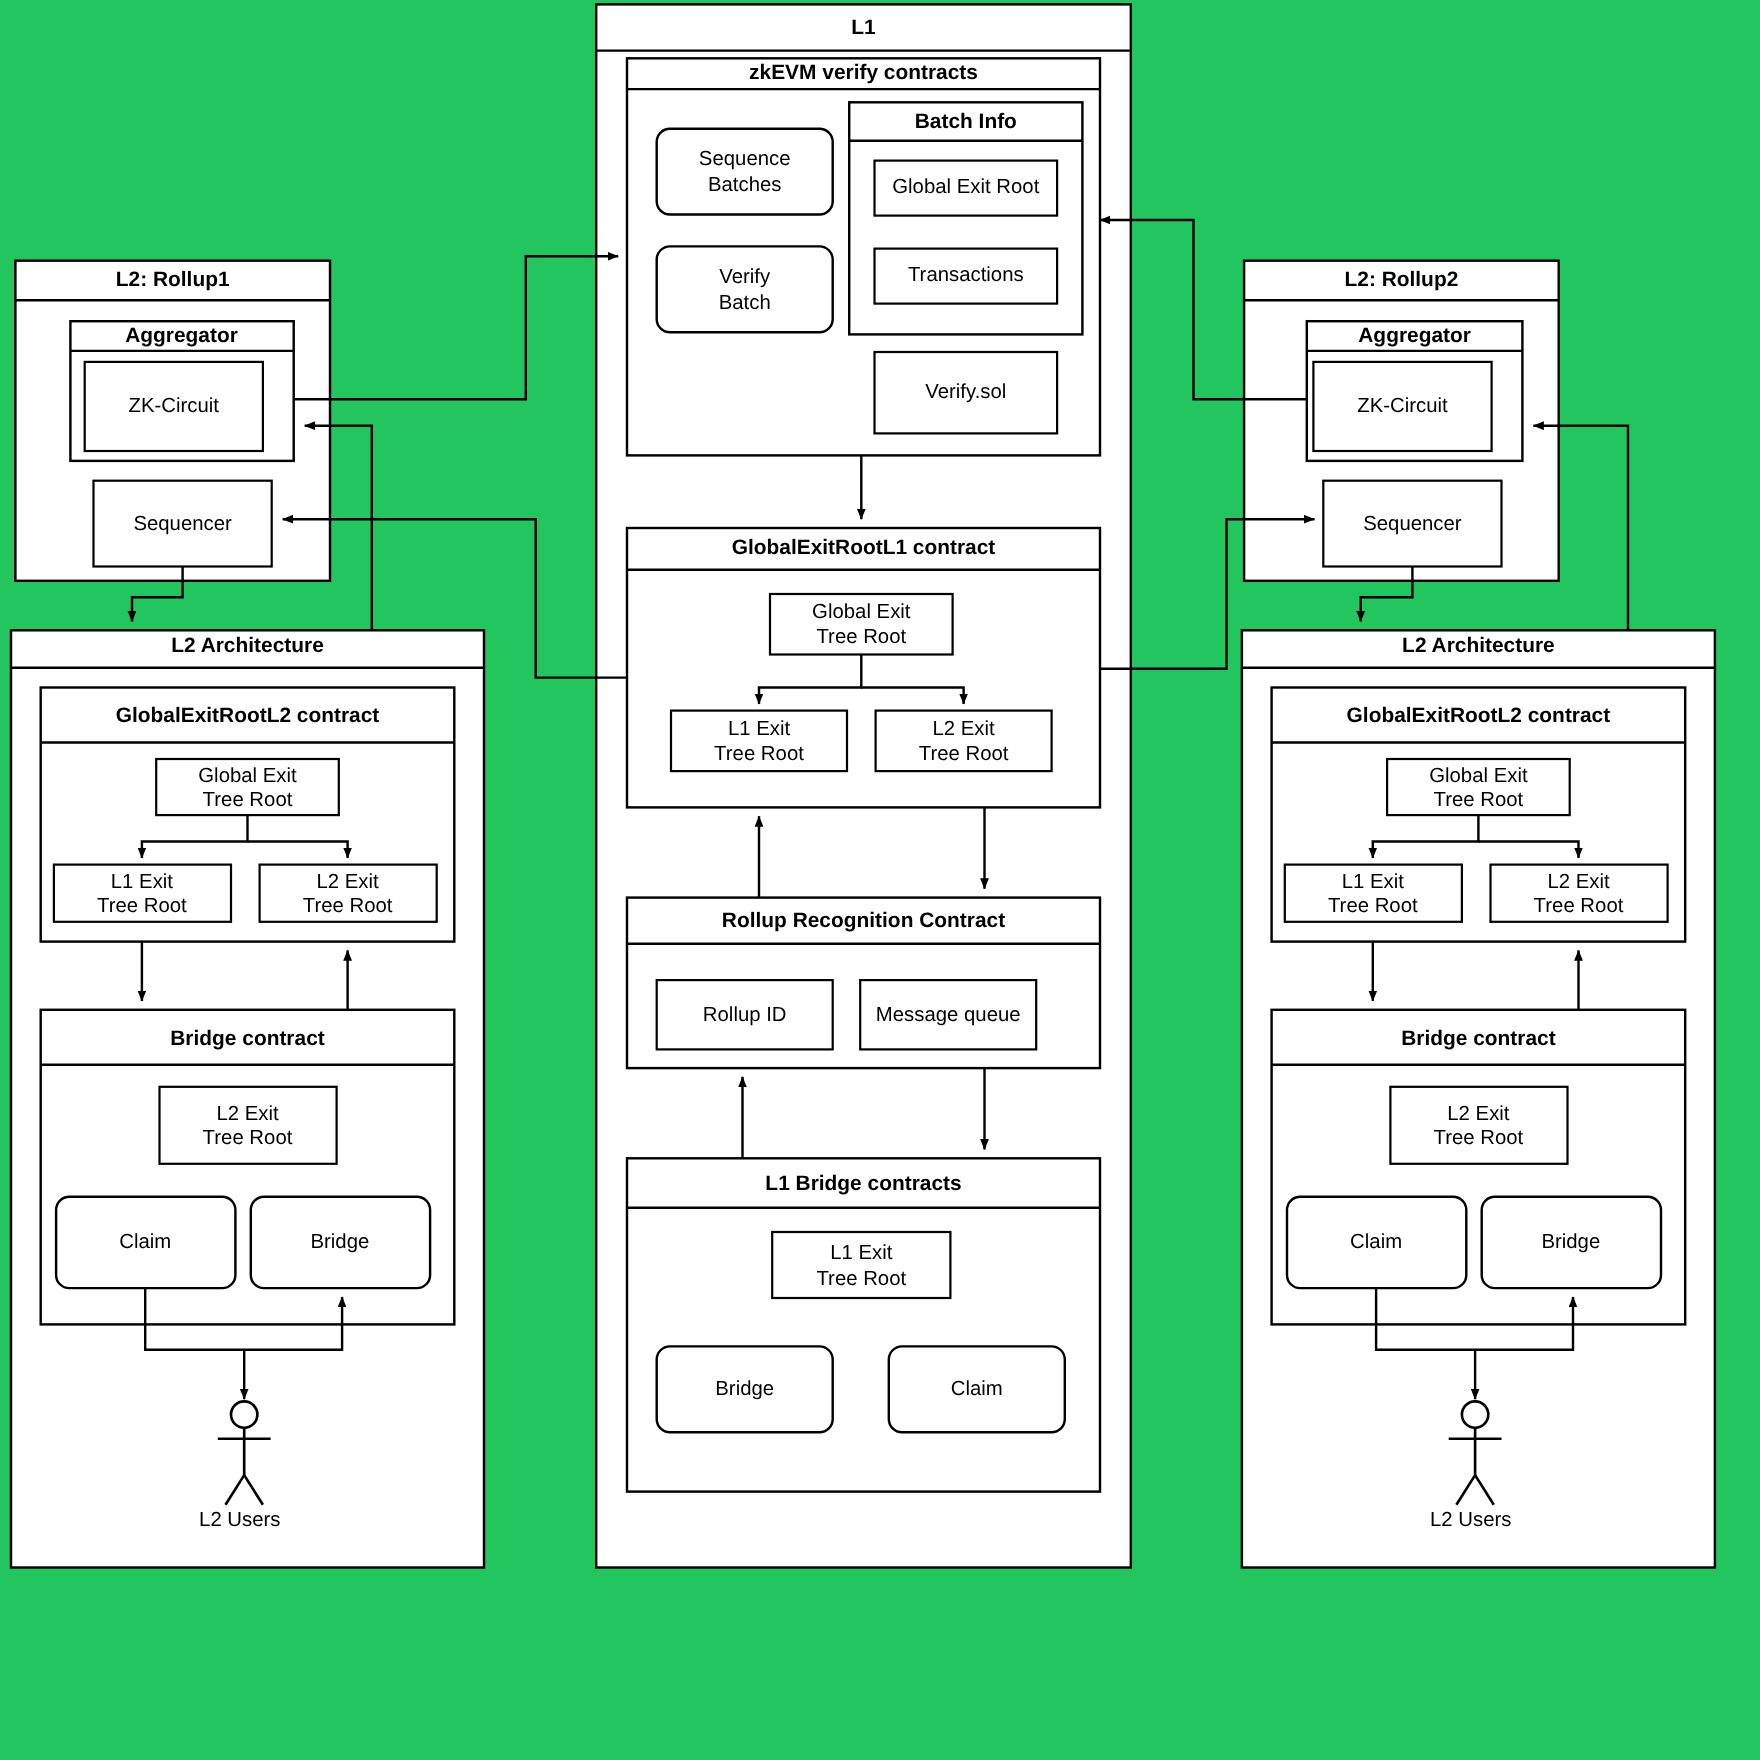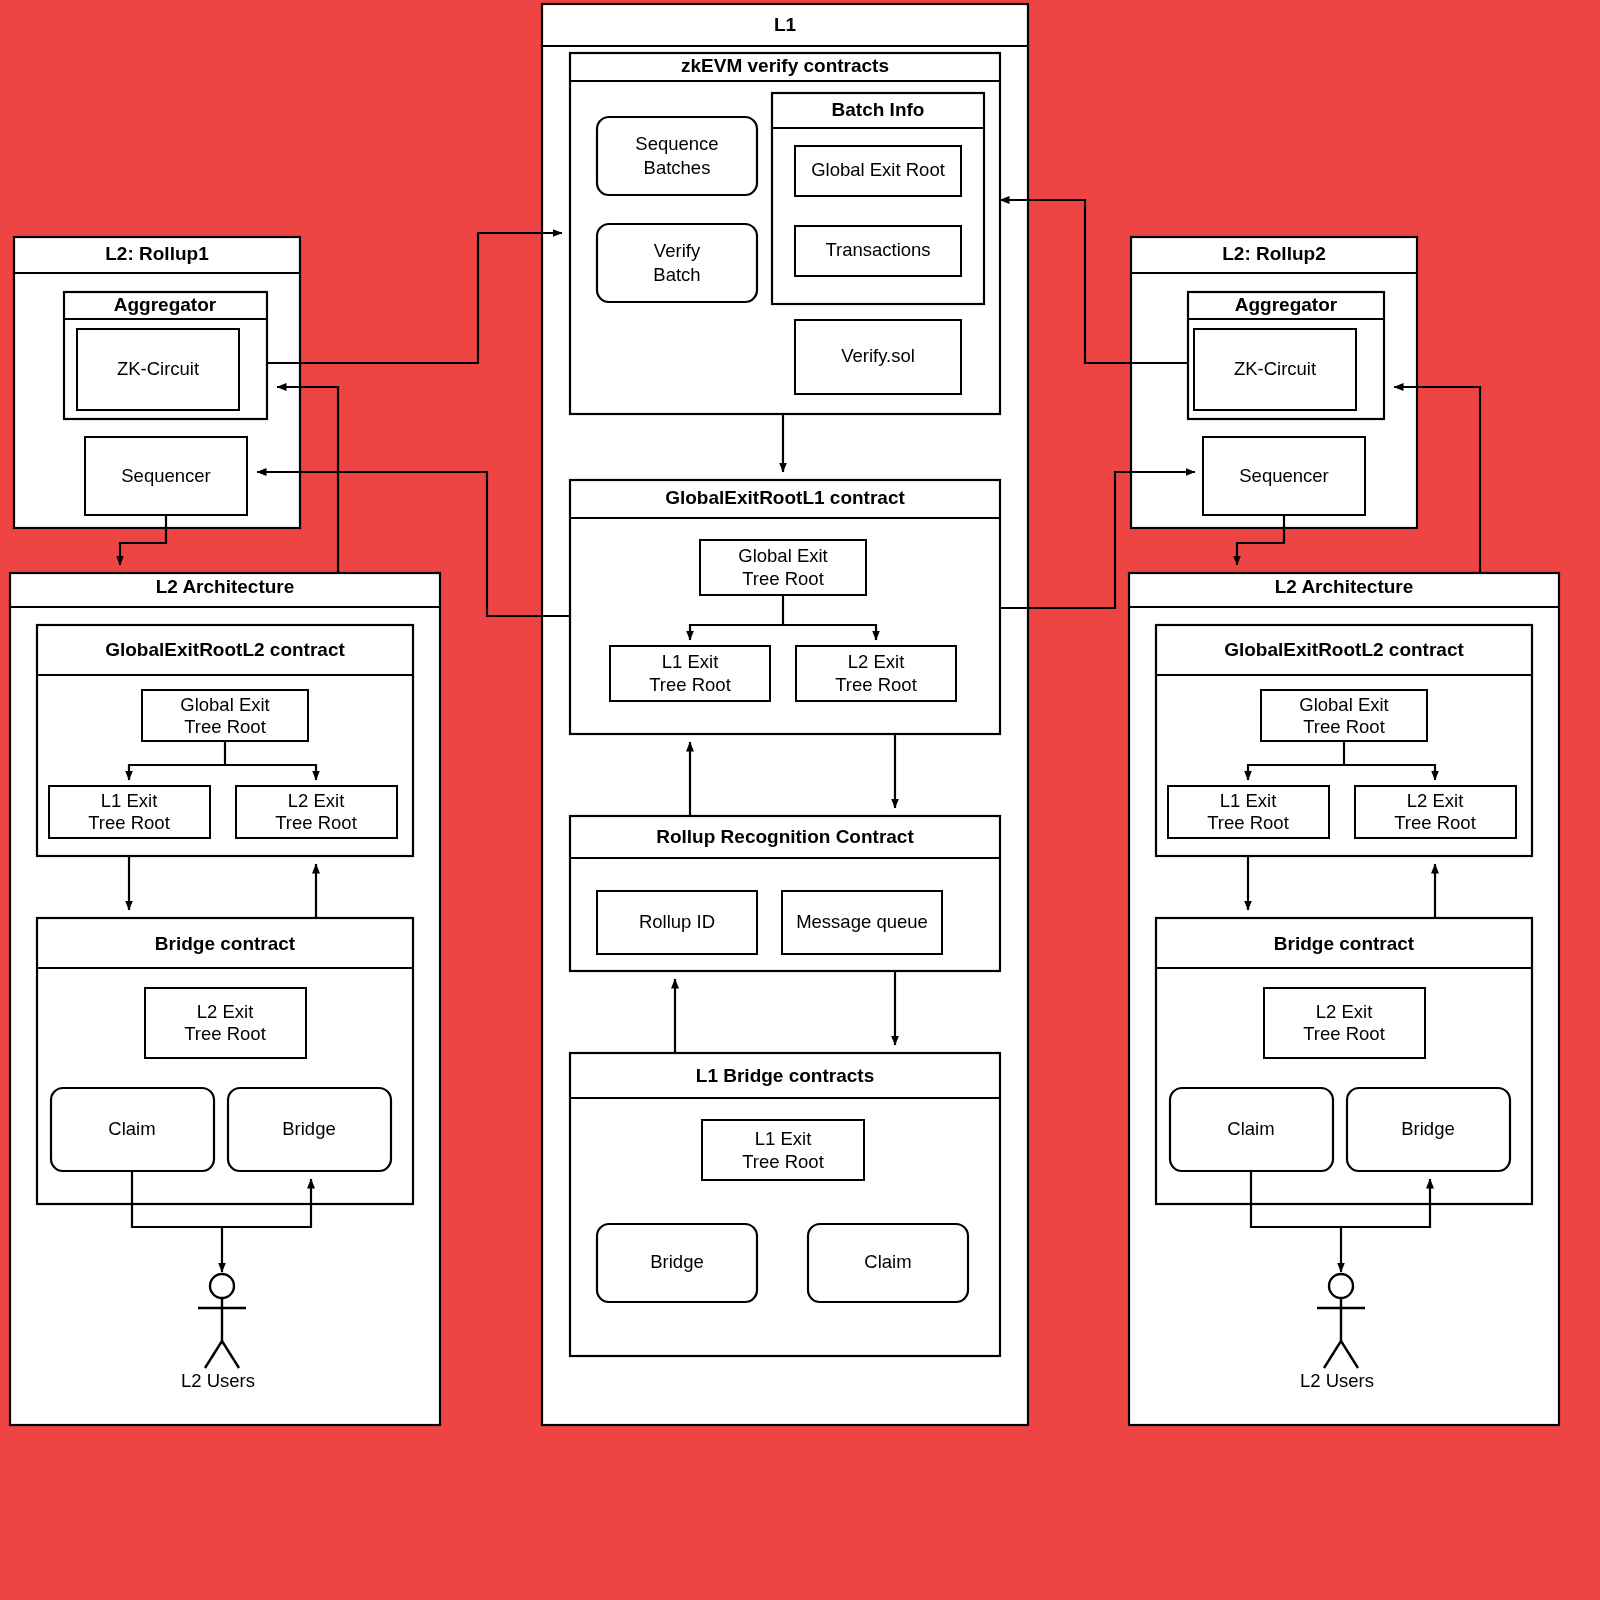--- a/index.html
+++ b/index.html
@@ -4,21 +4,21 @@
 <style>
   html, body {
     margin: 0;
     padding: 0;
     background: #ffffff;
   }
   #stage {
     position: relative;
     width: 1600px;
     height: 1600px;
-    background: #ef4444;
+    background: #22c55e;
     font-family: "Liberation Sans", sans-serif;
     overflow: hidden;
   }
   svg.diagram {
     position: absolute;
     top: 0; left: 0;
     width: 1600px;
     height: 1600px;
   }
   .bx { fill: #ffffff; stroke: #000000; stroke-width: 2.2; }

